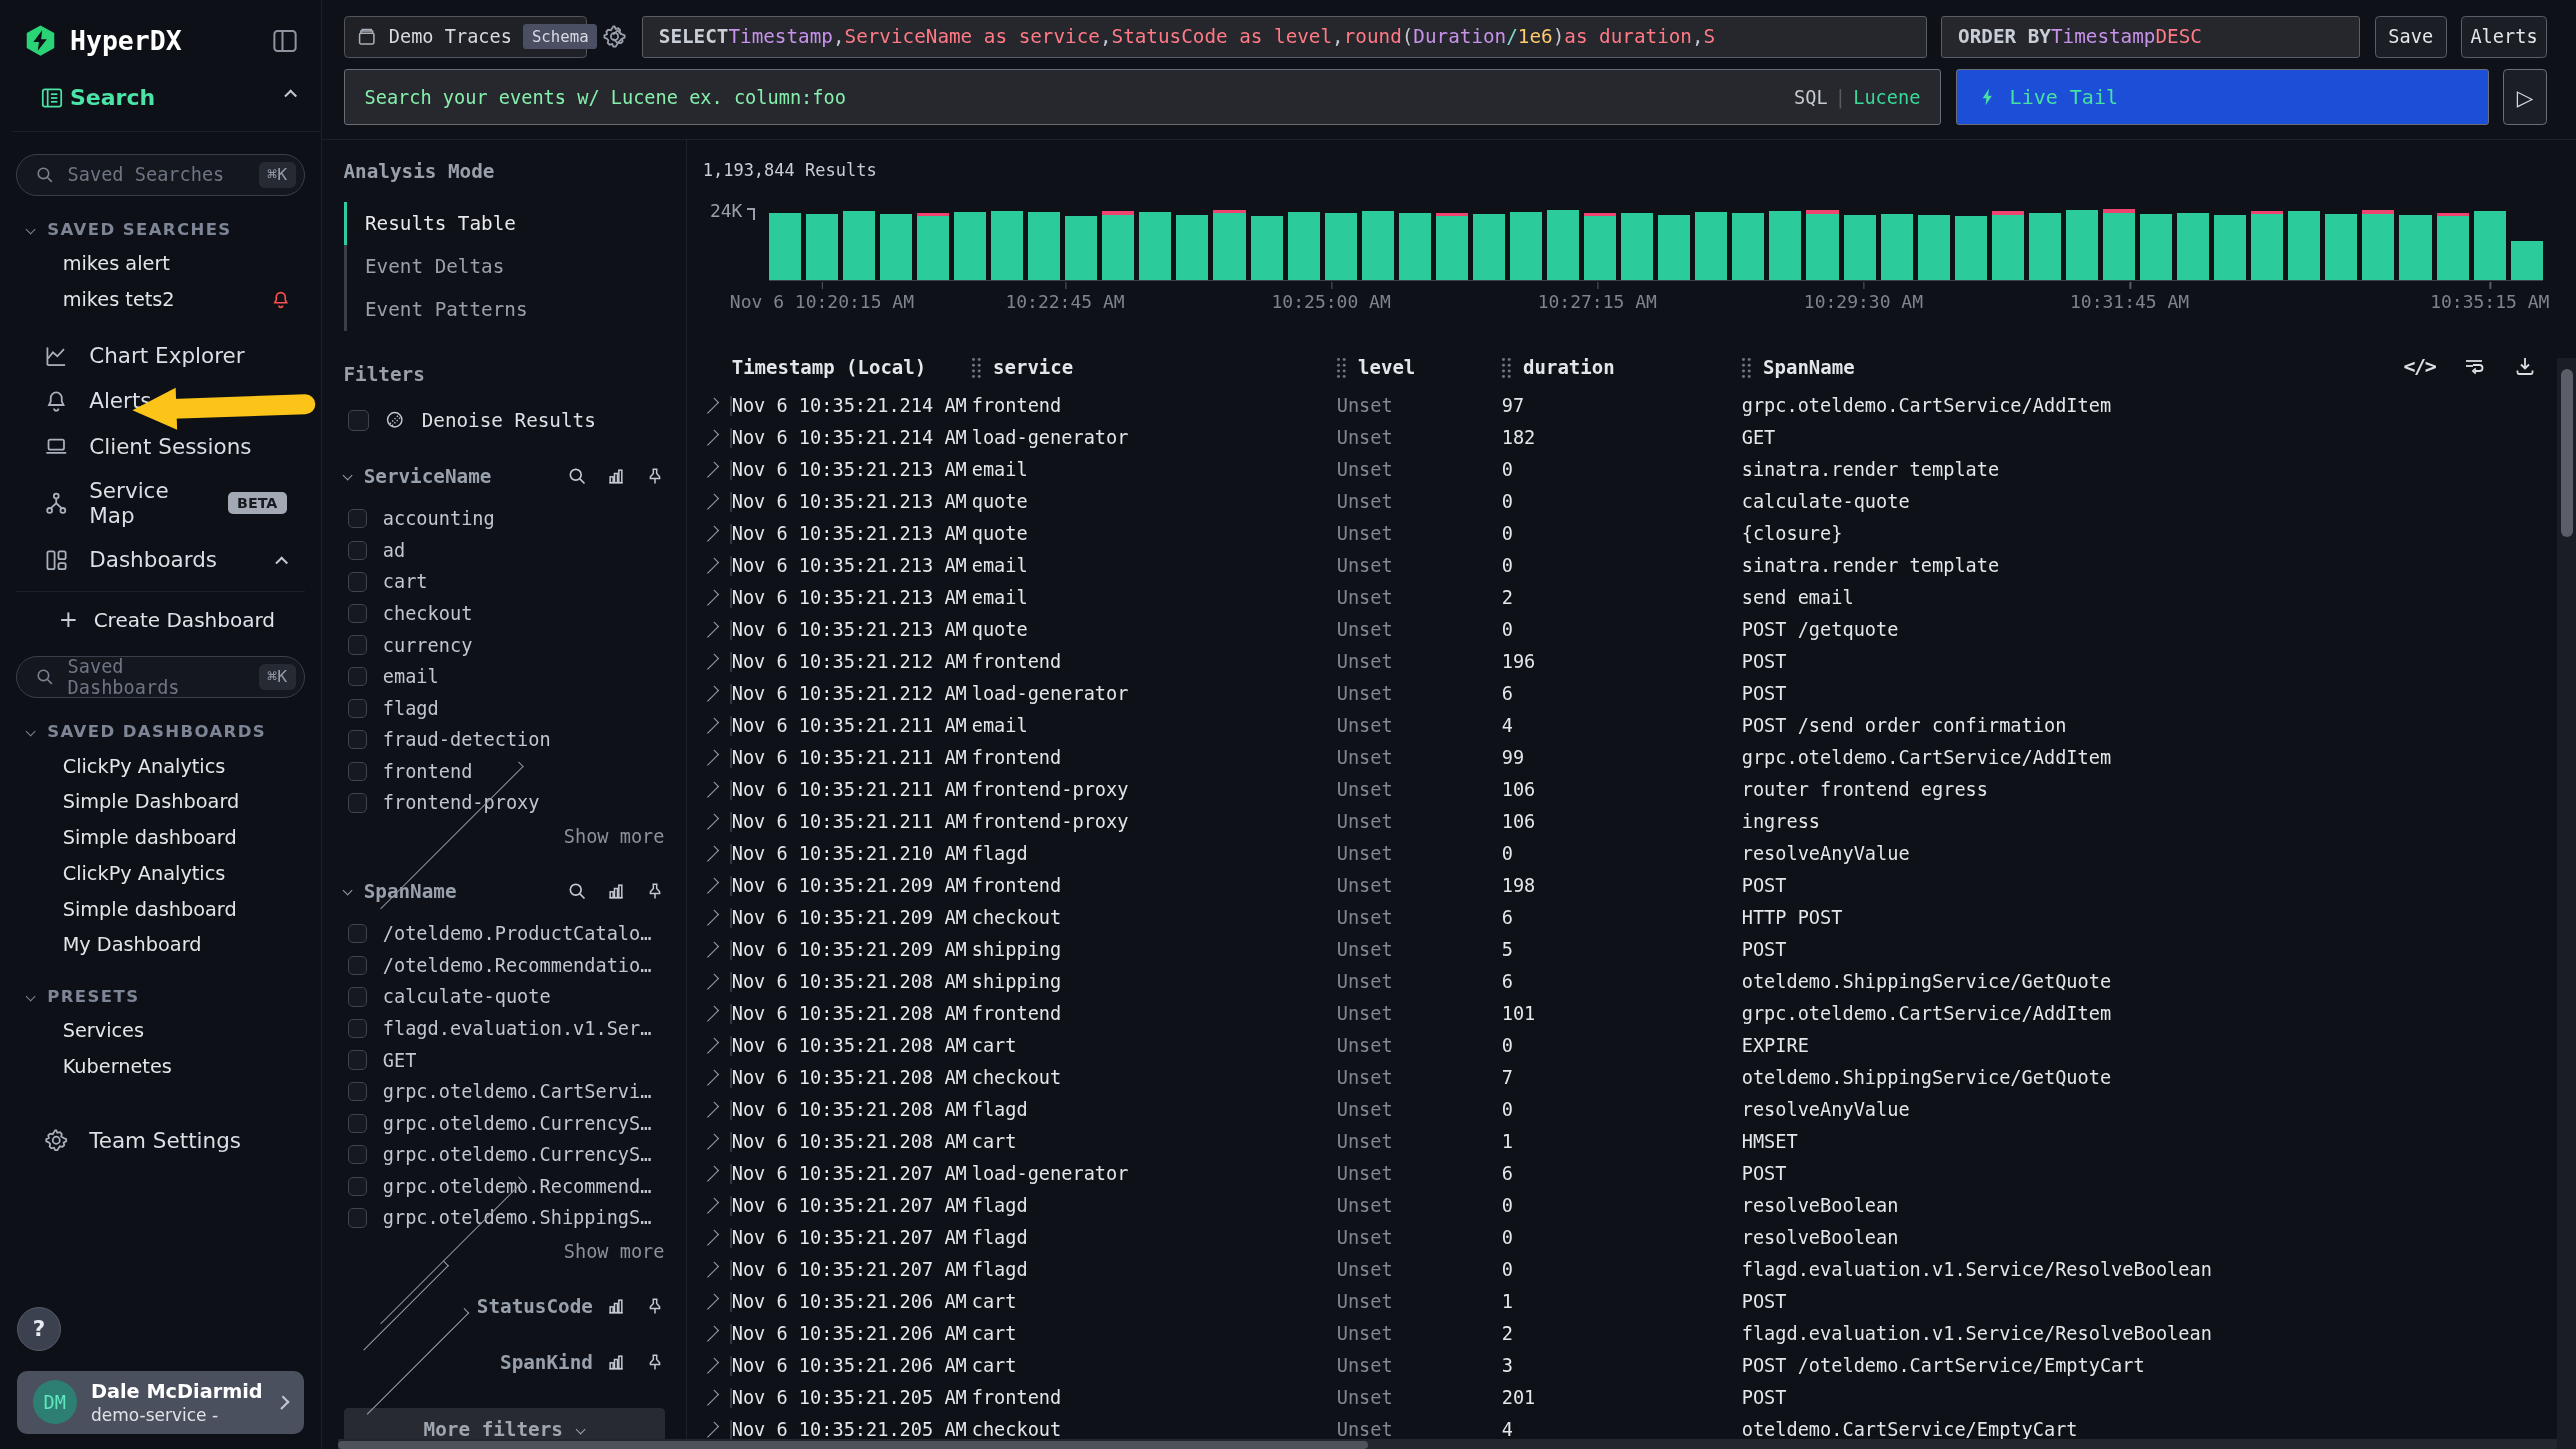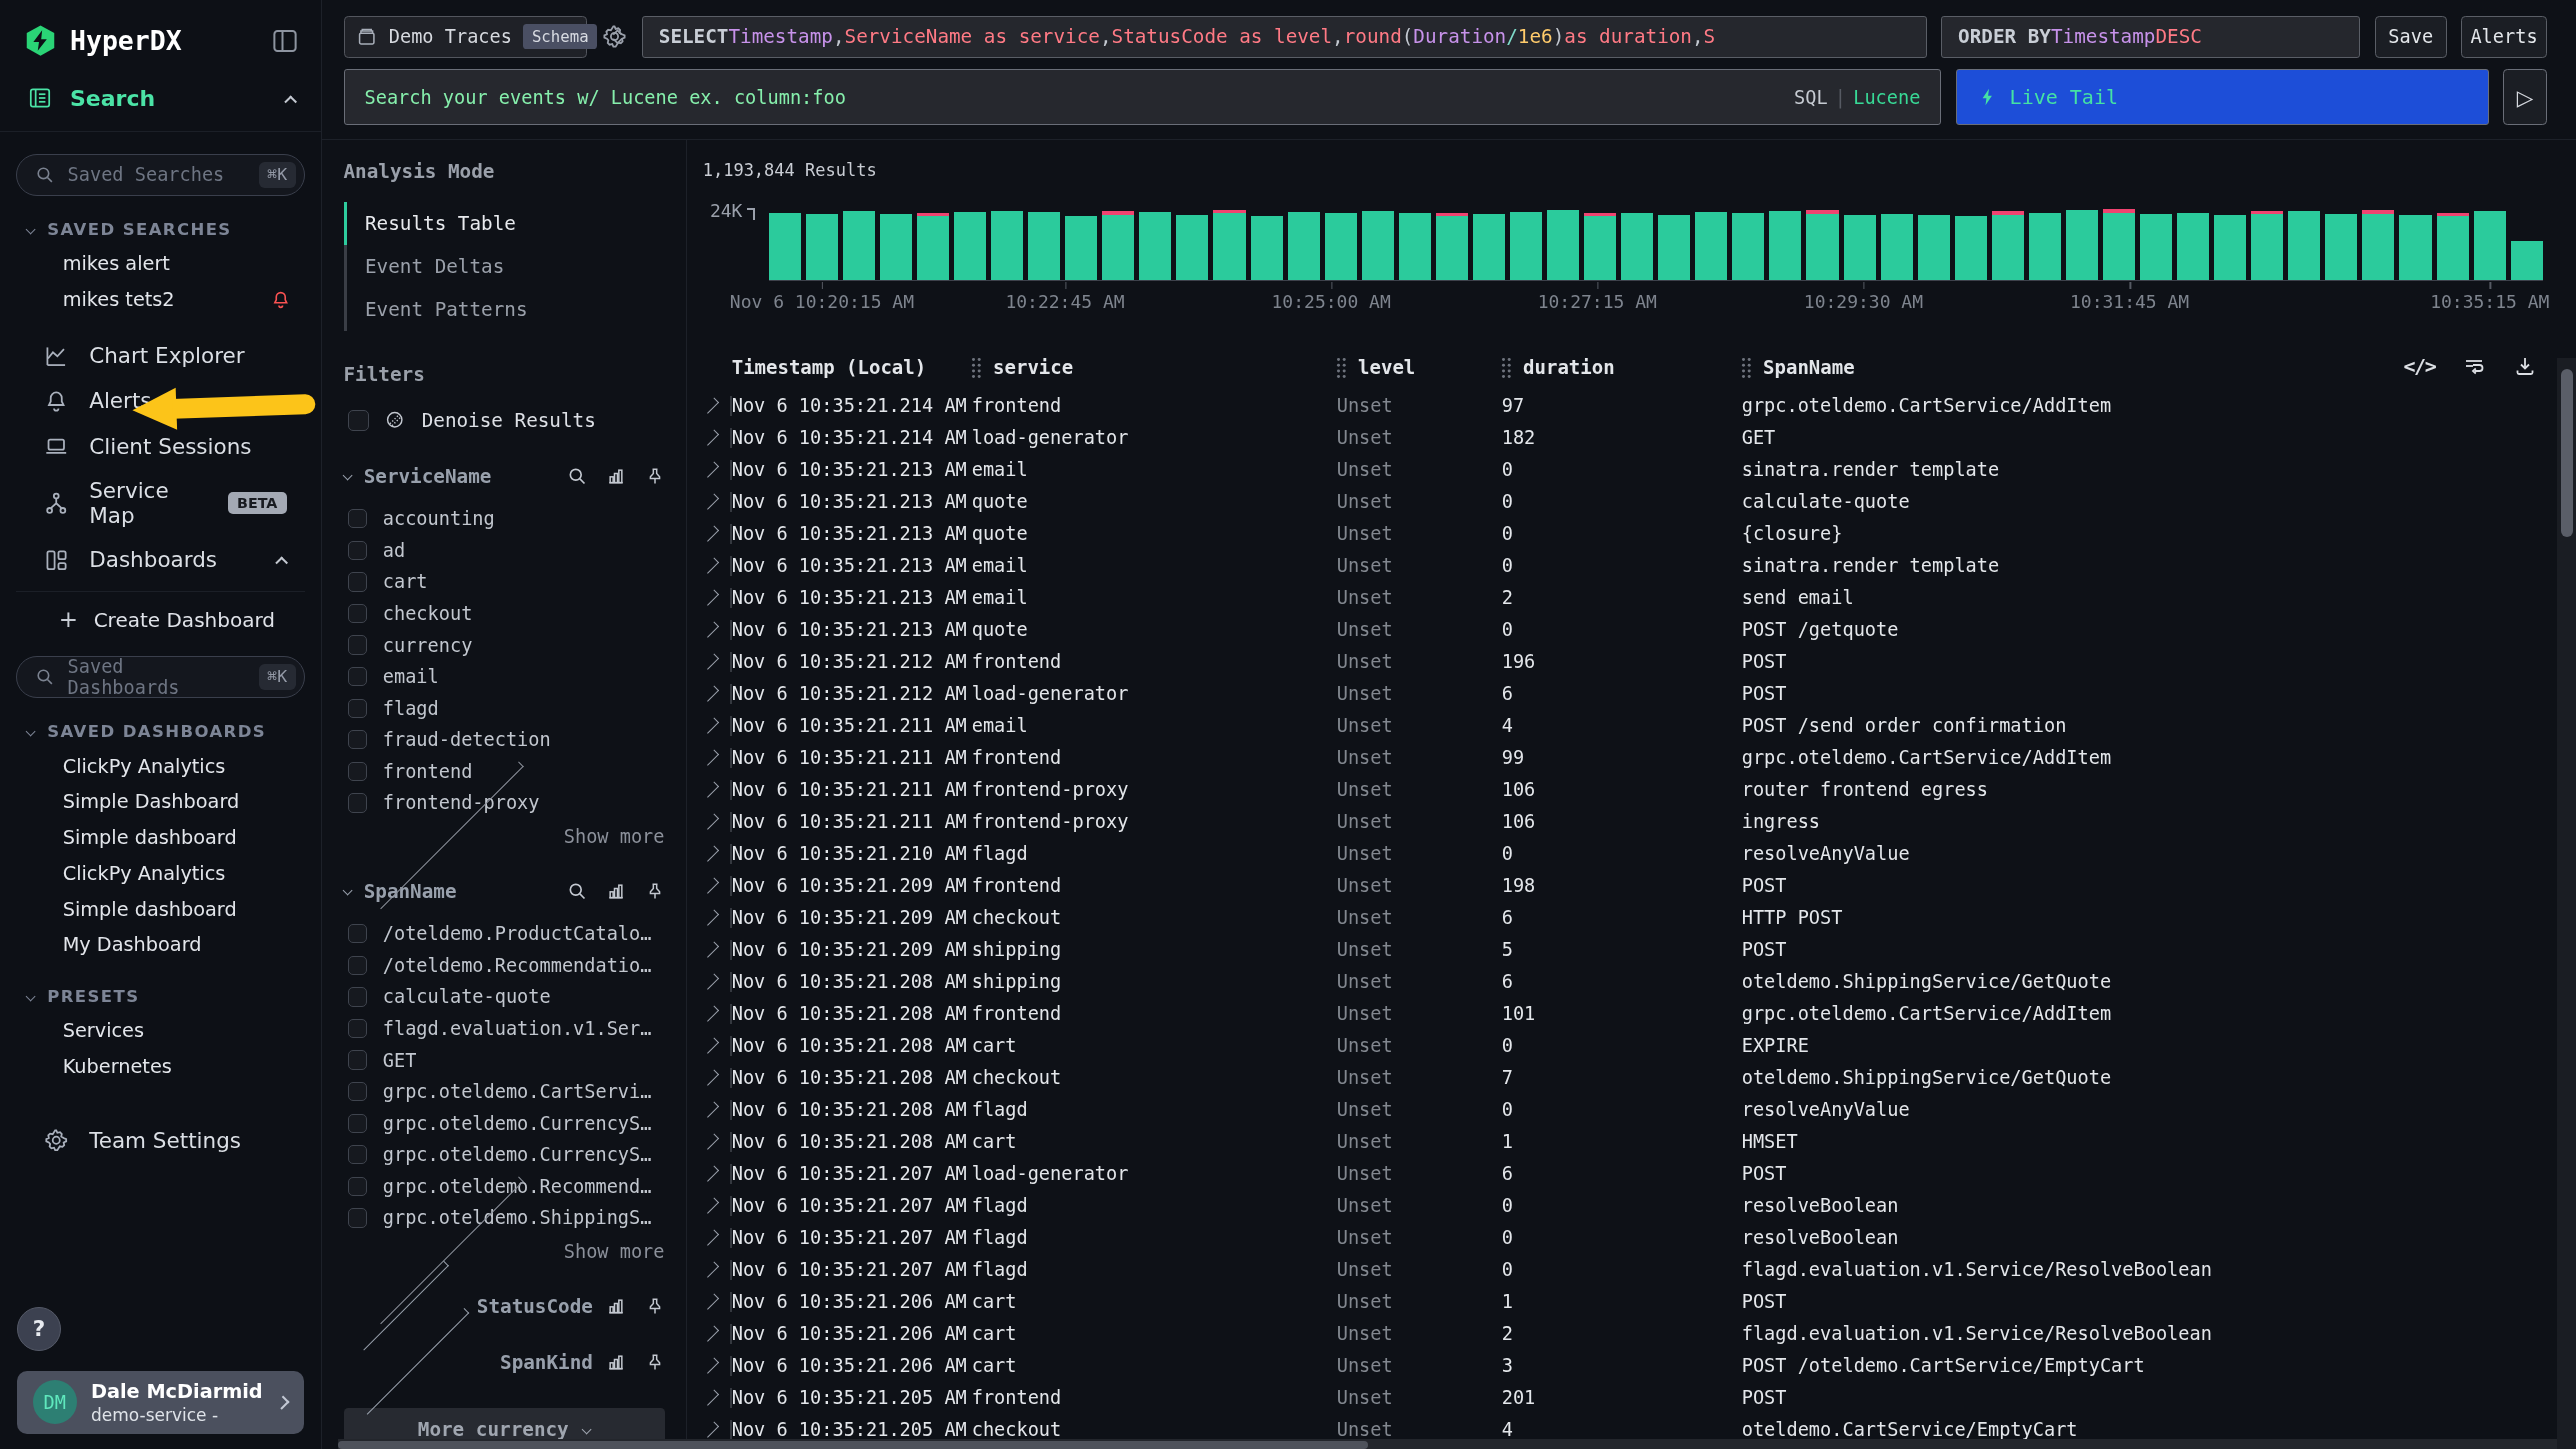--- a/index.html
+++ b/index.html
@@ -7,21 +7,21 @@
   body { background:#0e1117; font-family:"DejaVu Sans Mono",monospace; color:#e4e7eb; position:relative; }
   .app { display:flex; width:100%; height:100%; }
 
   
   .sidebar { width:322px; flex:none; background:#0d1016; border-right:0.7px solid #1d2129; display:flex; flex-direction:column; position:relative; font-family:"DejaVu Sans",sans-serif; }
   .sb-top { display:flex; align-items:center; justify-content:space-between; padding:24px 21.5px 17px 24px; }
   .logo-row { display:flex; align-items:center; gap:13px; }
   .logo-text { font-family:"DejaVu Sans Mono",monospace; font-weight:bold; font-size:26.5px; color:#ffffff; }
   .icon { display:inline-flex; align-items:center; justify-content:center; }
   .icon svg { display:block; }
-  .sb-search-hdr { display:flex; align-items:center; gap:17px; padding:11.4px 26px 20px 27px; border-bottom:0.7px solid #1b1f27; }
+  .sb-search-hdr { display:flex; align-items:flex-start; gap:5px; padding:11.4px 26px 20px 27px; border-bottom:0.7px solid #1b1f27;margin-left:12px; }
   .sb-search-label { color:#4be3a6; font-weight:bold; font-size:22px; }
   .sb-scroll { flex:1; padding:21.5px 15.7px 0 15.7px; overflow:hidden; }
   .pill { height:42px; border:1.4px solid #3a3f4c; border-radius:21.5px; background:#14171e; display:flex; align-items:center; gap:13px; padding:0 8.6px 0 18.6px; }
   .pill .ph { font-family:"DejaVu Sans Mono",monospace; font-size:18.6px; color:#6e7583; flex:1; }
   .kbd { background:#262a33; border-radius:5.7px; padding:3.6px 8.6px; font-family:"DejaVu Sans Mono",monospace; font-size:16.5px; color:#949aa7; }
   .sec-label { display:flex; align-items:center; gap:13px; margin:24px 0 7.2px 11.4px; color:#7d8596; font-size:16.5px; letter-spacing:1.4px; font-weight:600; }
   .sb-item { display:flex; align-items:center; padding:6.4px 14.3px 6.4px 47px; font-size:19.3px; color:#e3e6eb; cursor:pointer; }
   .nav { margin-top:15.7px; }
   .nav-item { display:flex; align-items:center; gap:20px; padding:9.3px 18.6px 9.3px 27px; font-size:21.5px; color:#dbdfe5; font-weight:500; cursor:pointer; }
   .nav-item .icon { color:#aab1bd; }
@@ -615,21 +615,21 @@
                     <svg width="20" height="20" viewBox="0 0 24 24" fill="none" stroke="currentColor" stroke-width="1.8">
                       <path d="M9 4h6M10 4v5l-3.5 4v2h11v-2L14 9V4"></path>
                       <path d="M12 15v6"></path>
                     </svg>
                   </span>
                 </span>
               </div>
             </div>
           </div>
         <div class="more-filters">
-          <span>More currency</span>
+          <span>More filters</span>
           <span class="chv down sm"></span>
         </div>
       </aside>
 
       <main class="main">
         <div class="results-count">1,193,844 Results</div>
 
         <div class="chart">
           <div class="ylabel">
             <span>24K</span>

